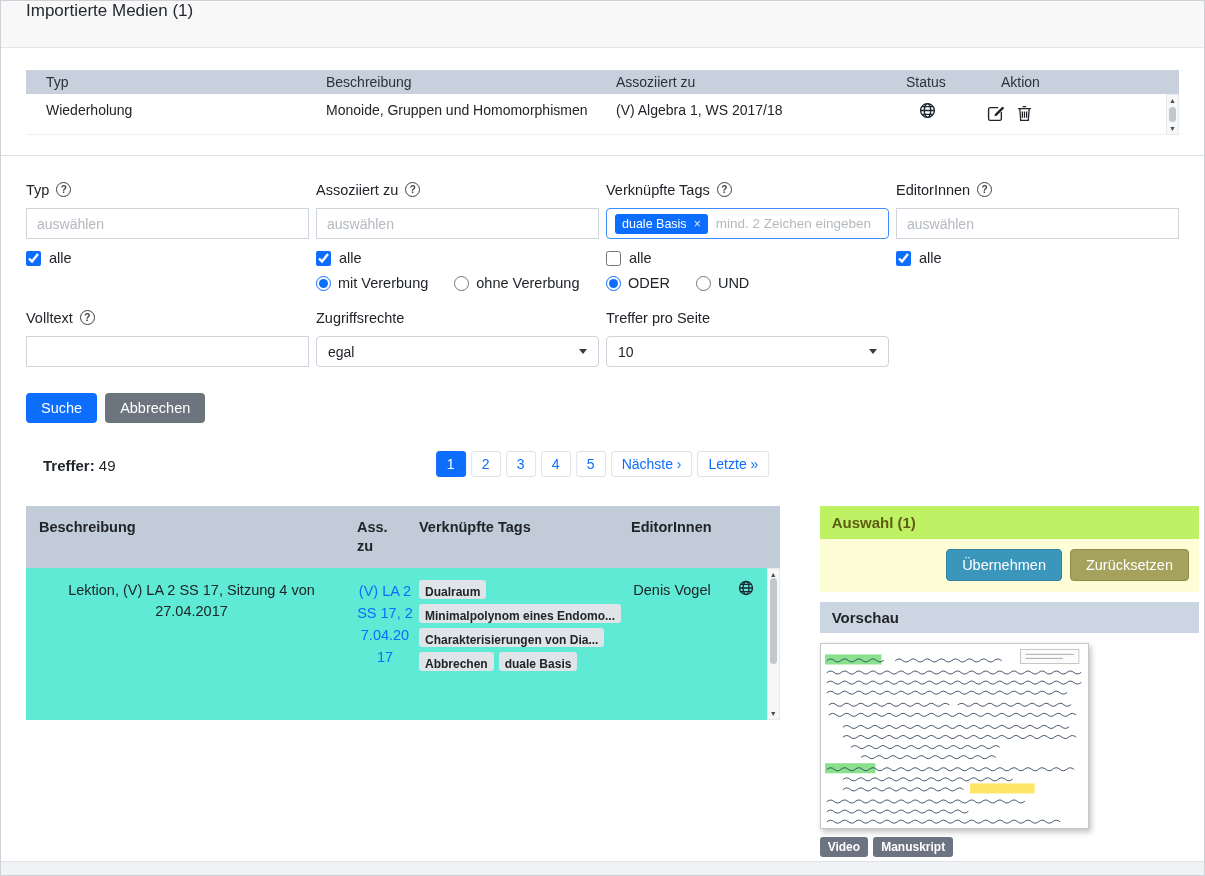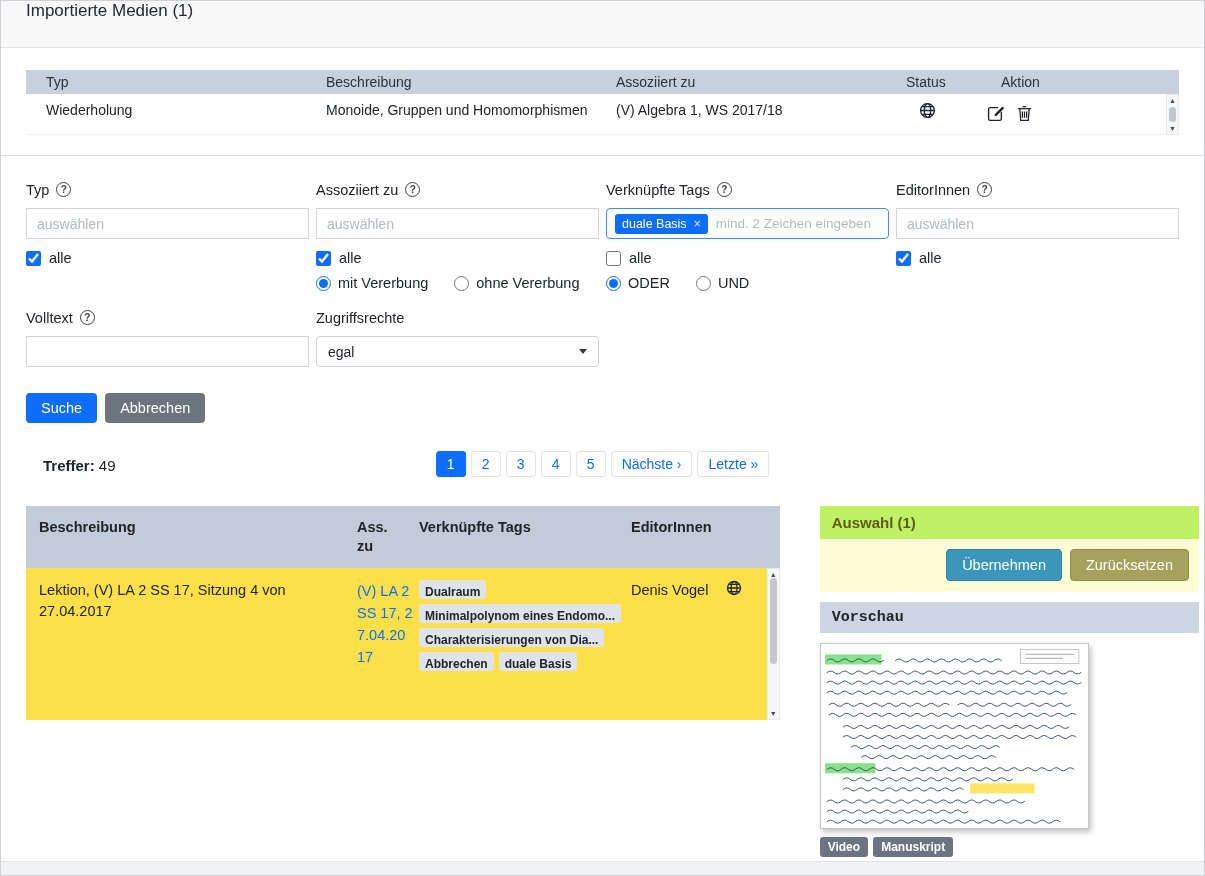--- a/index.html
+++ b/index.html
@@ -71,33 +71,33 @@
     color:#0d6efd;font-size:14px;text-align:center;background:#fff;cursor:pointer;white-space:nowrap;}
   .pitem.active{background:#0d6efd;color:#fff;border-color:#0d6efd;}
   
   .results{margin:24px 5px 0 25px;display:flex;gap:40px;}
   .rtable{width:755px;}
   .rhead{display:flex;background:#c2cbd8;font-weight:bold;font-size:14.5px;color:#212529;}
   .rhead>div{padding:12px 0 12px 13px;line-height:19px;}
   .rc1{width:318px;}.rc2{width:62px;}.rc3{width:212px;}.rc4{width:95px;}.rc5{flex:1;}
   .rhead .rc2{padding-right:28px;}
   .rbodywrap{display:flex;height:152px;}
-  .rbody{flex:1;display:flex;background:#fde047;font-size:14.5px;}
+  .rbody{flex:1;display:flex;background:#5eead4;font-size:14.5px;text-align:center;}
   .rbody>div{padding:12px 0 0 13px;line-height:21px;}
   .asslink{color:#0d6efd;width:56px;word-break:break-all;line-height:22px;cursor:pointer;}
   .tags{display:flex;flex-wrap:wrap;gap:5px;align-content:flex-start;padding-right:8px;}
   .tagchip{background:#dfe4e8;color:#212529;font-size:12px;font-weight:bold;
     padding:2px 6px;border-radius:3px;white-space:nowrap;height:19px;}
   
   .rightpanel{width:380px;}
   .auswahl-head{background:#bef264;color:#5f5c13;font-weight:bold;font-size:15px;padding:8px 12px;}
   .auswahl-body{background:#fdfdd6;padding:10px 10px 11px;display:flex;justify-content:flex-end;gap:8px;}
   .btn-uebernehmen{background:#3a96ba;border:1px solid #30809f;}
   .btn-zuruecksetzen{background:#a5a25e;border:1px solid #8f8c4c;}
-  .vorschau-head{margin-top:10px;background:#ccd6e2;font-weight:bold;font-size:15px;padding:7px 12px;color:#212529;font-family:Liberation Mono, monospace;}
+  .vorschau-head{margin-top:10px;background:#ccd6e2;font-weight:bold;font-size:15px;padding:7px 12px;color:#212529;}
   .preview-img{margin-top:10px;width:269px;height:186px;background:#fff;border:1px solid #c6c6c6;
     box-shadow:2px 3px 6px rgba(0,0,0,.25);}
   .badges{margin-top:8px;display:flex;gap:5px;}
   .badge{background:#6b7480;color:#fff;font-size:12px;font-weight:bold;padding:3px 8px;border-radius:3px;}
   
   .pagefooter{position:absolute;bottom:0;left:0;right:0;height:14px;
     background:#f1f2f4;border-top:1px solid #dfe2e5;}
 </style>
 </head>
 <body>
@@ -234,20 +234,29 @@
         <span class="help">?</span>
       </div>
       <input class="tinput" type="text" style="">
     </div>
     <div>
       <div class="flabel">
         <span>Zugriffsrechte</span>
       </div>
       <div class="selectbox">
         <span>egal</span>
+        <span class="caret"></span>
+      </div>
+    </div>
+    <div>
+      <div class="flabel">
+        <span>Treffer pro Seite</span>
+      </div>
+      <div class="selectbox">
+        <span>10</span>
         <span class="caret"></span>
       </div>
     </div>
   </div>
 
   <div class="btnrow">
     <button class="btn btn-primary">Suche</button>
     <button class="btn btn-secondary">Abbrechen</button>
   </div>
 </section>

